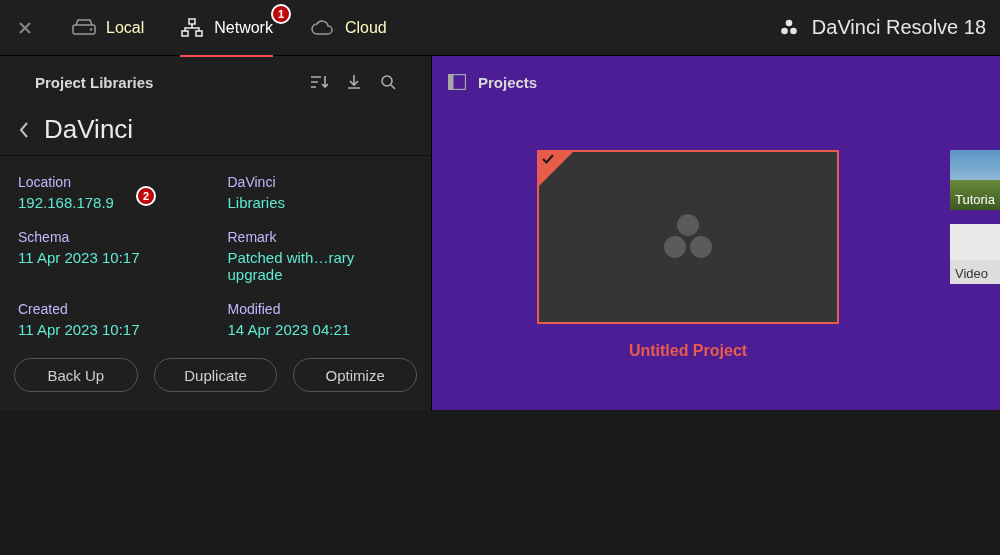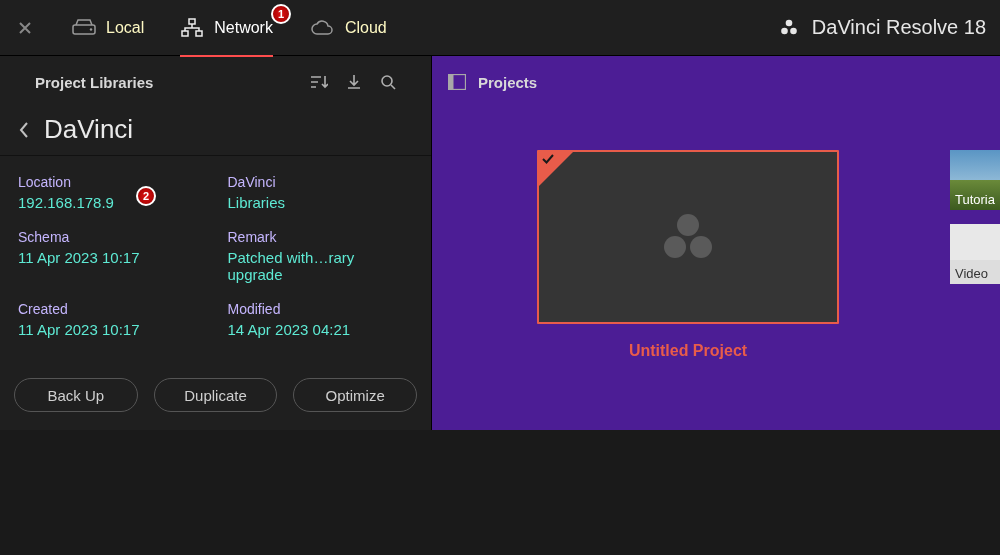--- a/index.html
+++ b/index.html
@@ -106,21 +106,20 @@
   }
   .pillbtn {
     flex: 1;
     height: 34px;
     border: 1px solid #555;
     border-radius: 18px;
     background: transparent;
     color: #cfcfcf;
     font-size: 15px;
     cursor: pointer;
-    margin-top: 20px;
   }
 
   .projhead {
     height: 52px;
     display: flex; align-items: center; gap: 12px;
     padding: 0 16px;
   }
   .projhead .title { font-weight: 600; color: #d8d8d8; font-size: 15px; }
 
   .projgrid {

